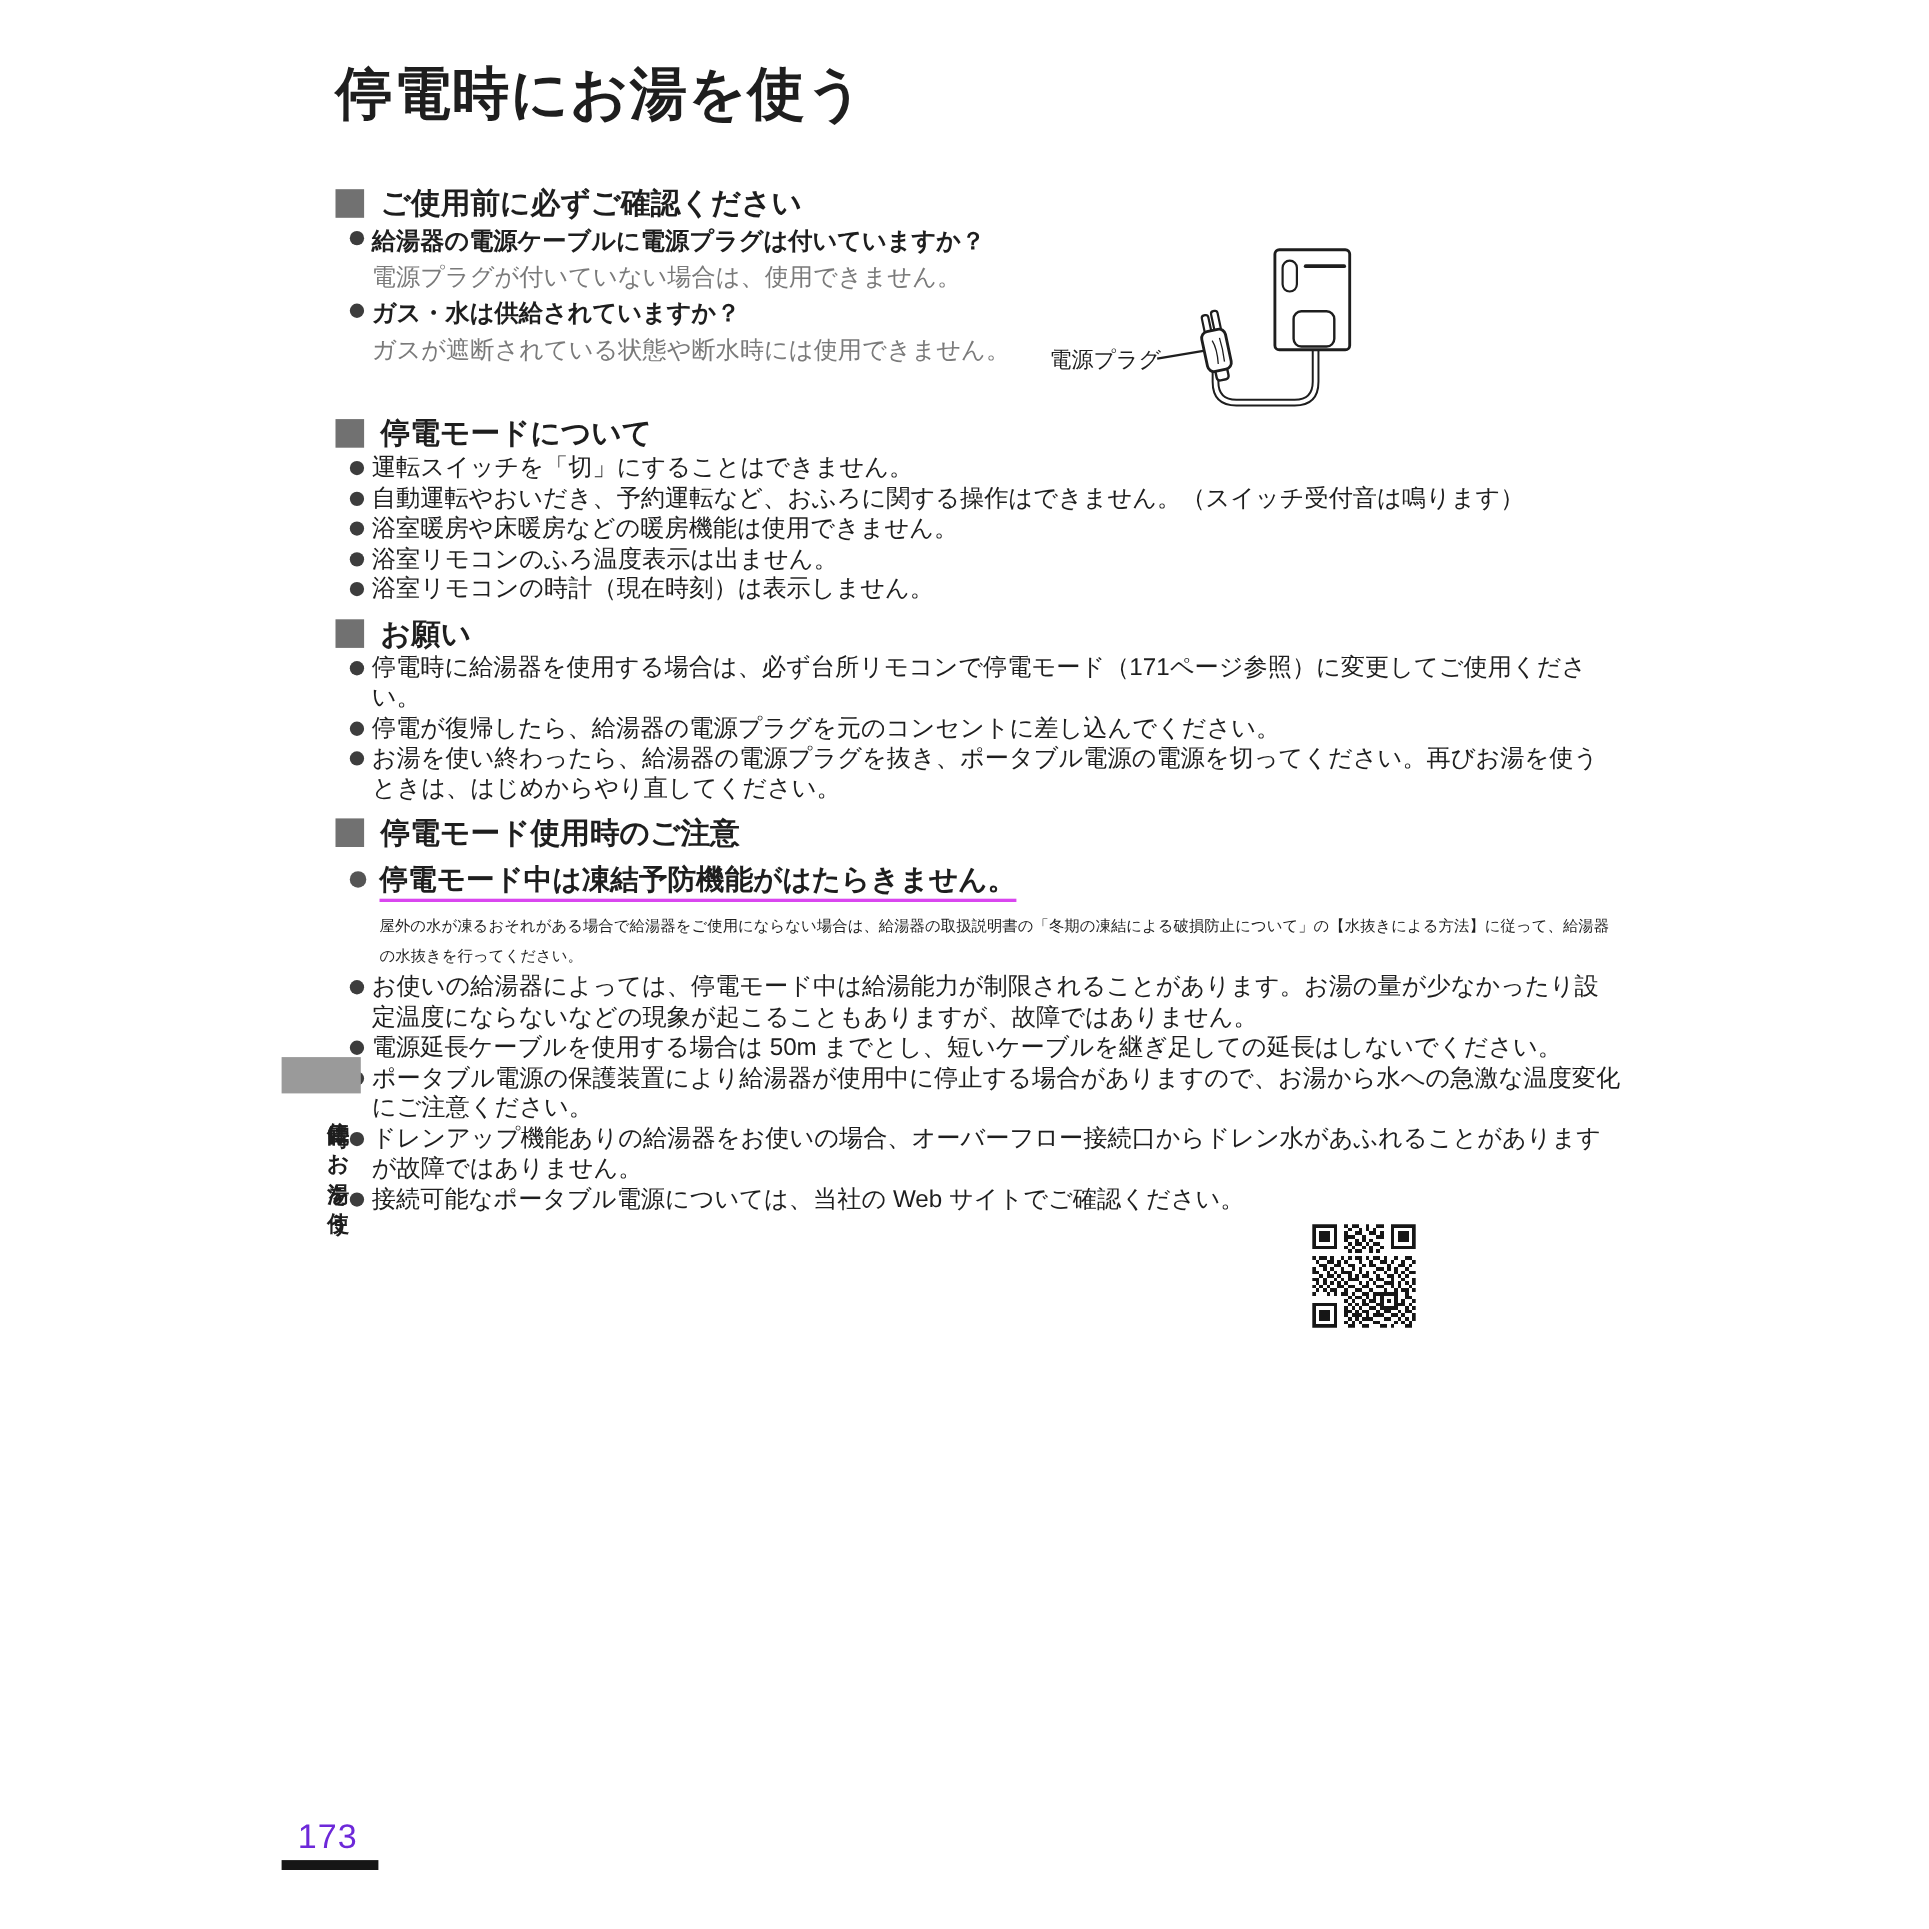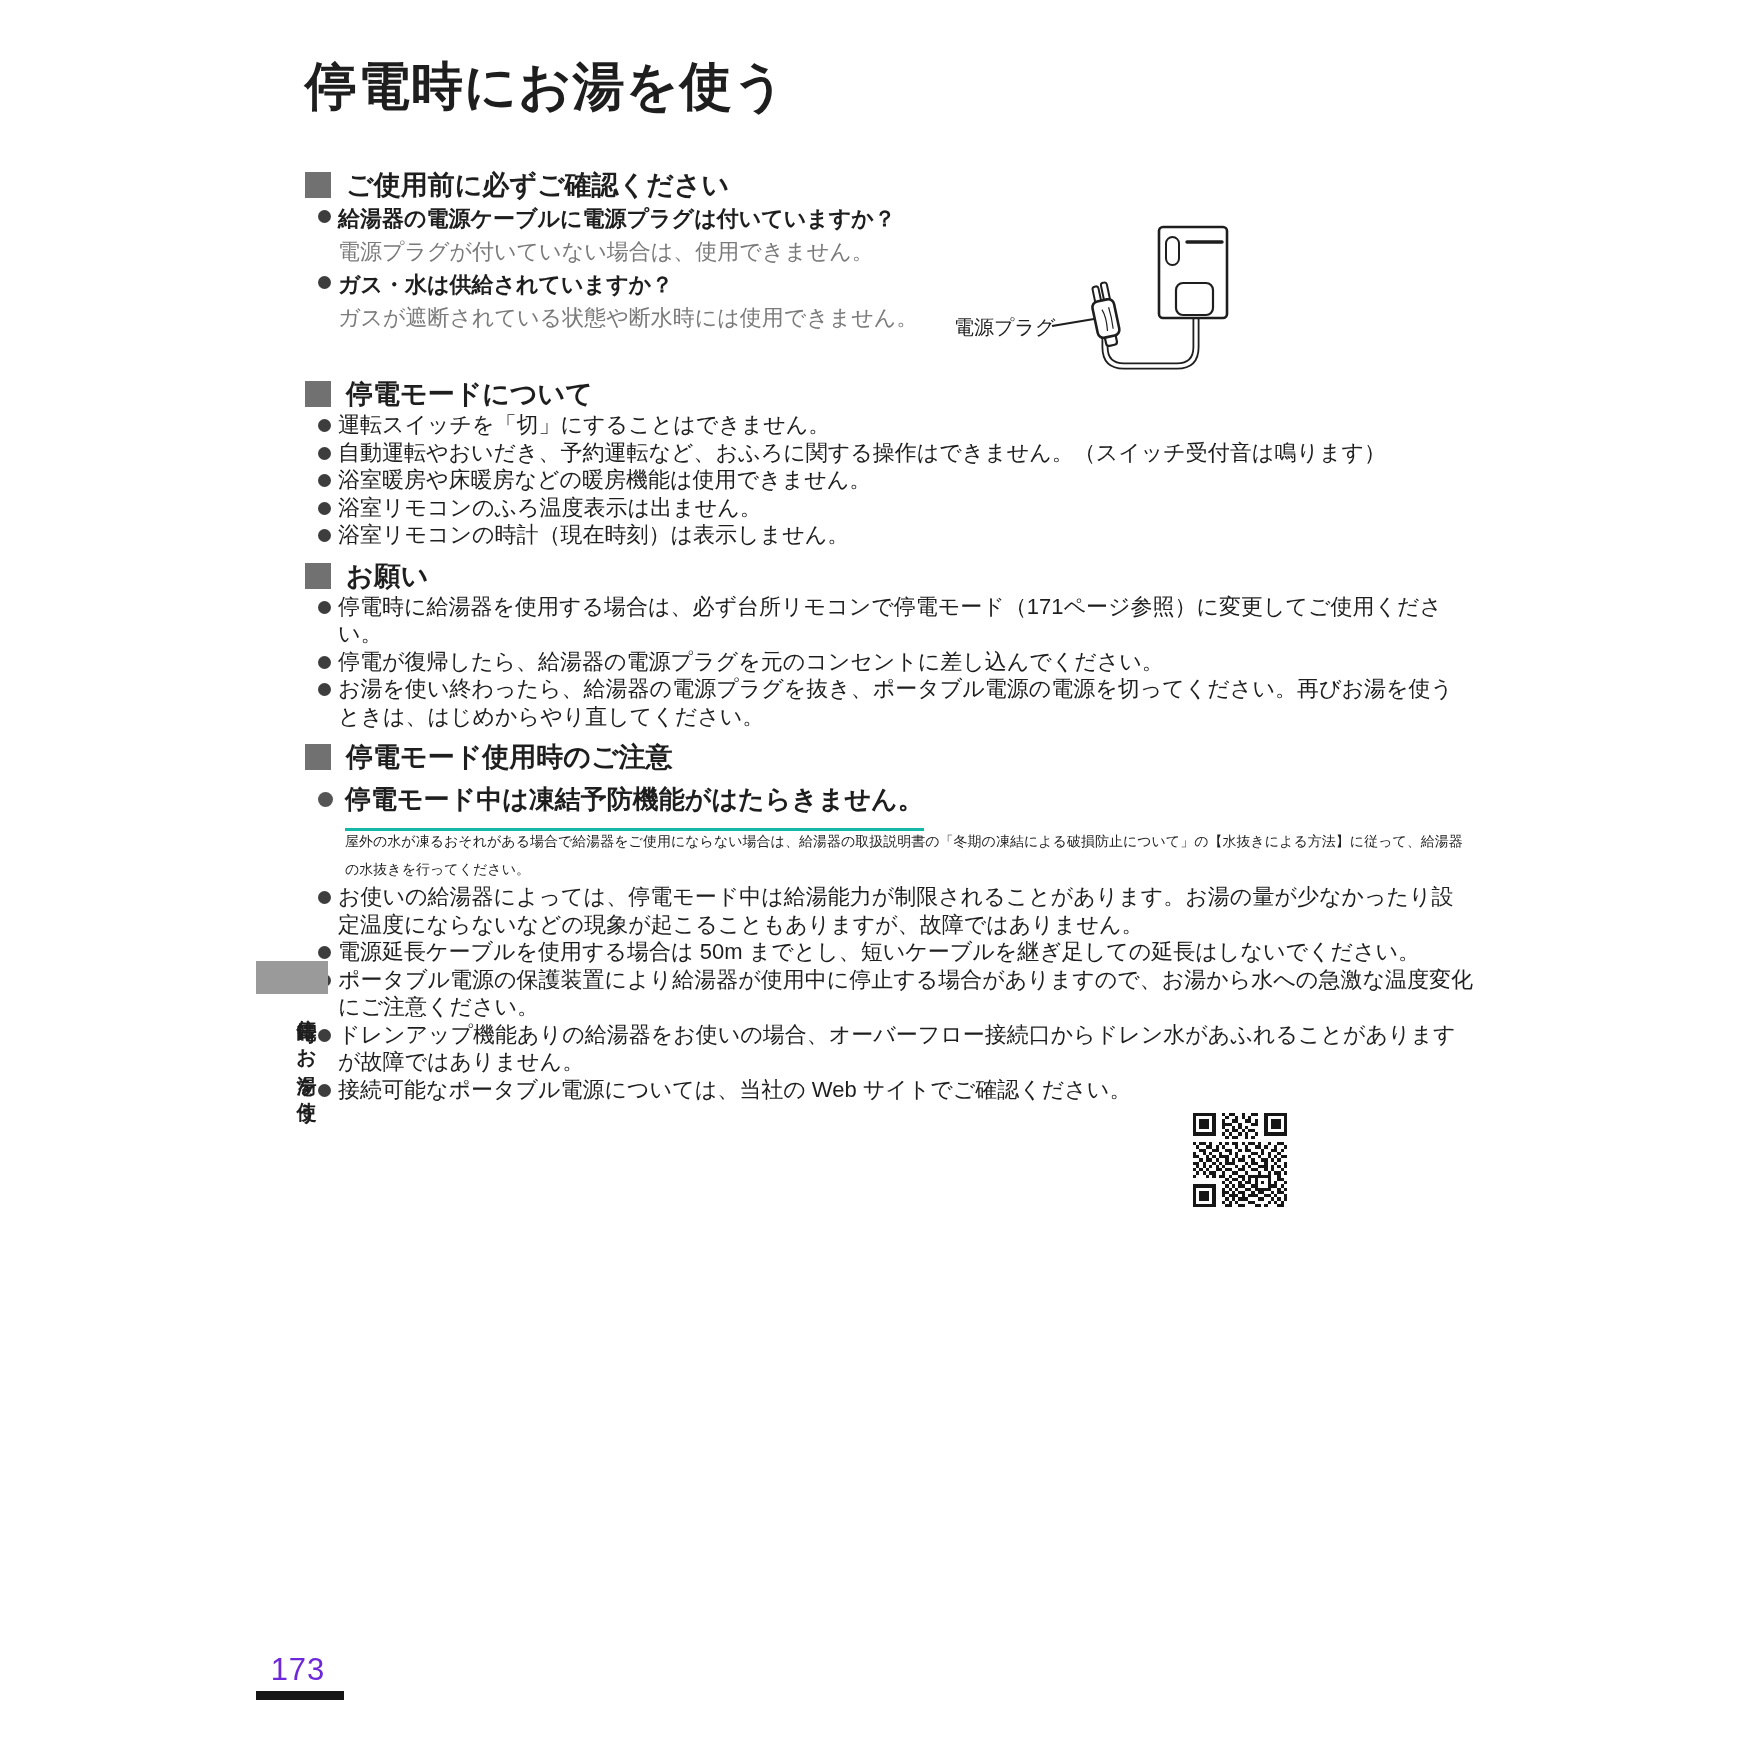--- a/index.html
+++ b/index.html
@@ -39,21 +39,21 @@
   .list-4{margin-top:0;}
   .note{color:#7a7a7a;}
   .warning-row{
     position:relative;padding-left:40px;margin-top:8px;
     font-size:26px;font-weight:bold;line-height:34px;width:1125px;
   }
   .warning-row::before{
     content:"";position:absolute;left:13px;top:10px;width:15px;height:15px;
     border-radius:50%;background:#555;
   }
-  .warning-underline{border-bottom:3px solid #14b8a6;padding-bottom:14px;font-family:Liberation Serif, serif;}
+  .warning-underline{border-bottom:3px solid #d946ef;padding-bottom:3px;font-family:Liberation Serif, serif;}
   .warning-body{
     margin:11px 0 0 0;padding-left:40px;font-size:14px;line-height:27.5px;width:1125px;
   }
   .figure{position:absolute;left:954px;top:185px;width:335px;height:205px;}
   .figure svg{display:block;width:100%;height:100%;}
   .figure text{
     font-family:"Liberation Sans","DejaVu Sans",sans-serif;
     font-size:20px;fill:#1e1e1e;
   }
   .qr{position:absolute;left:1193px;top:1113px;width:94px;height:94px;}

